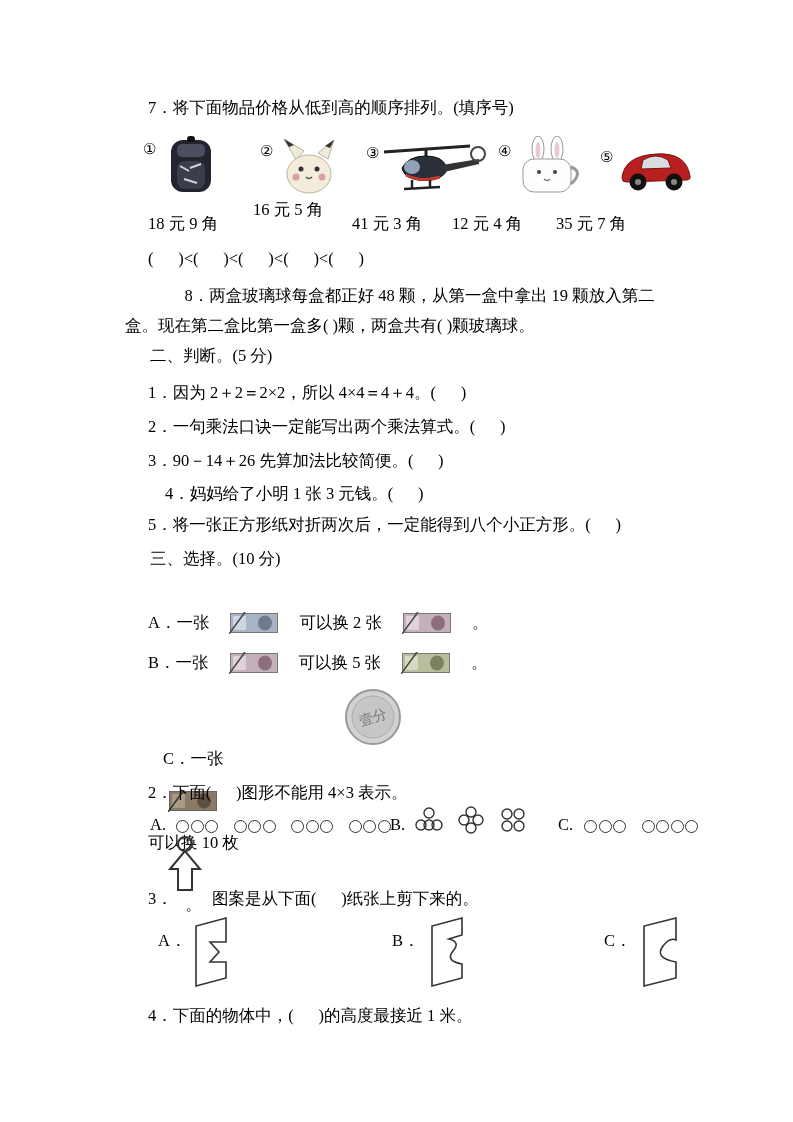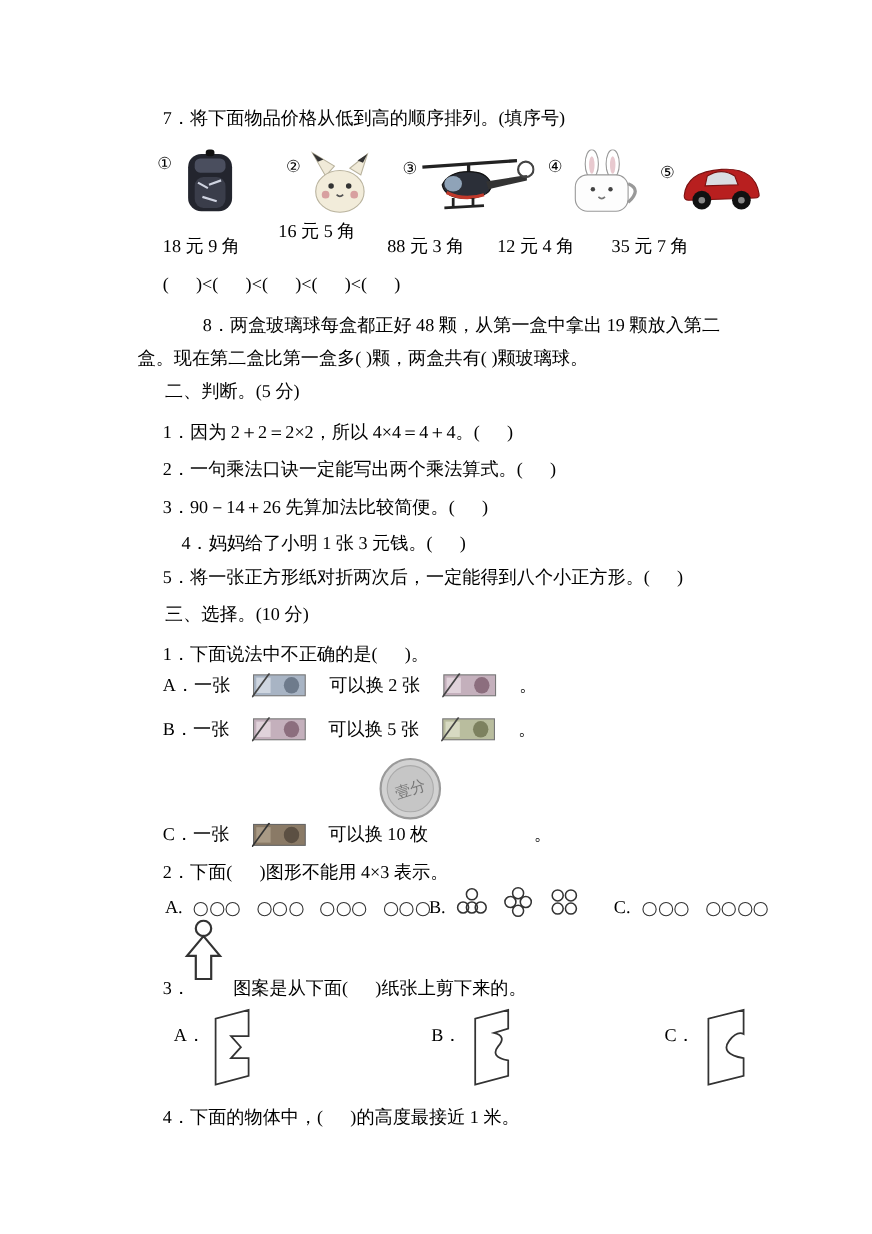--- a/index.html
+++ b/index.html
@@ -94,37 +94,36 @@
       <path d="M27 18 q13 -8 25 0 l3 8 l-30 1 Z" fill="#d9dde2" stroke="#7a1010"></path>
       <circle cx="22" cy="40" r="8.5" fill="#111"></circle>
         <circle cx="22" cy="40" r="3" fill="#888"></circle>
       <circle cx="58" cy="40" r="8.5" fill="#111"></circle>
         <circle cx="58" cy="40" r="3" fill="#888"></circle>
     </svg>
   </div>
 
   <span class="price" style="left:148px; top:213px;">18 元 9 角</span>
   <span class="price" style="left:253px; top:199px;">16 元 5 角</span>
-  <span class="price" style="left:352px; top:213px;">88 元 3 角</span>
+  <span class="price" style="left:352px; top:213px;">41 元 3 角</span>
   <span class="price" style="left:452px; top:213px;">12 元 4 角</span>
   <span class="price" style="left:556px; top:213px;">35 元 7 角</span>
 
   <div class="t" style="left:148px; top:248px;">(      )&lt;(      )&lt;(      )&lt;(      )&lt;(      )</div>
 
   <div class="para" style="left:125px; top:281px; width:552px; text-indent:3.6em;">8．两盒玻璃球每盒都正好 48 颗，从第一盒中拿出 19 颗放入第二盒。现在第二盒比第一盒多(      )颗，两盒共有(      )颗玻璃球。</div>
 
   <div class="t" style="left:150px; top:345px;">二、判断。(5 分)</div>
   <div class="t" style="left:148px; top:382px;">1．因为 2＋2＝2×2，所以 4×4＝4＋4。(      )</div>
   <div class="t" style="left:148px; top:416px;">2．一句乘法口诀一定能写出两个乘法算式。(      )</div>
   <div class="t" style="left:148px; top:450px;">3．90－14＋26 先算加法比较简便。(      )</div>
   <div class="t" style="left:148px; top:483px;margin-left:17px;">4．妈妈给了小明 1 张 3 元钱。(      )</div>
   <div class="t" style="left:148px; top:514px;">5．将一张正方形纸对折两次后，一定能得到八个小正方形。(      )</div>
 
   <div class="t" style="left:150px; top:548px;">三、选择。(10 分)</div>
-  <div class="t" style="left:148px; top:584px;">1．下面说法中不正确的是(      )。</div>
 
   <div class="row" style="left:148px; top:612px;">
     <span>A．一张</span>
     <svg class="inline-svg" width="50" height="22" viewBox="0 0 50 22">
       <rect x="1.5" y="1.5" width="47" height="19" fill="#a8b4c4" stroke="#777"></rect>
       <ellipse cx="36" cy="11" rx="7" ry="7.5" fill="#6e7b8c"></ellipse>
       <rect x="4" y="4" width="13" height="14" fill="#cfd6e0"></rect>
       <line x1="0" y1="22" x2="16" y2="0" stroke="#444" stroke-width="1.5"></line>
     </svg>
     <span>可以换 2 张</span>
@@ -154,21 +153,21 @@
     </svg>
     <span>。</span>
   </div>
 
   <svg style="position:absolute; left:344px; top:688px;" width="58" height="58" viewBox="0 0 58 58">
     <circle cx="29" cy="29" r="27" fill="#d2d2d2" stroke="#9a9a9a" stroke-width="2"></circle>
     <circle cx="29" cy="29" r="21" fill="#c6c6c6" stroke="#ababab" stroke-width="1"></circle>
     <text x="29" y="34" font-size="14" text-anchor="middle" fill="#777" transform="rotate(-18 29 29)">壹分</text>
   </svg>
 
-  <div class="row" style="left:148px; top:748px;">
+  <div class="row" style="left:148px; top:748px;flex-direction:column;">
     <span>C．一张</span>
     <svg class="inline-svg" width="50" height="22" viewBox="0 0 50 22">
       <rect x="1.5" y="1.5" width="47" height="19" fill="#8a7a66" stroke="#666"></rect>
       <ellipse cx="36" cy="11" rx="7" ry="7.5" fill="#5c5043"></ellipse>
       <rect x="4" y="4" width="13" height="14" fill="#a99a85"></rect>
       <line x1="0" y1="22" x2="16" y2="0" stroke="#333" stroke-width="1.5"></line>
     </svg>
     <span>可以换 10 枚</span>
     <span style="display:inline-block; width:56px;"></span>
     <span>。</span>

